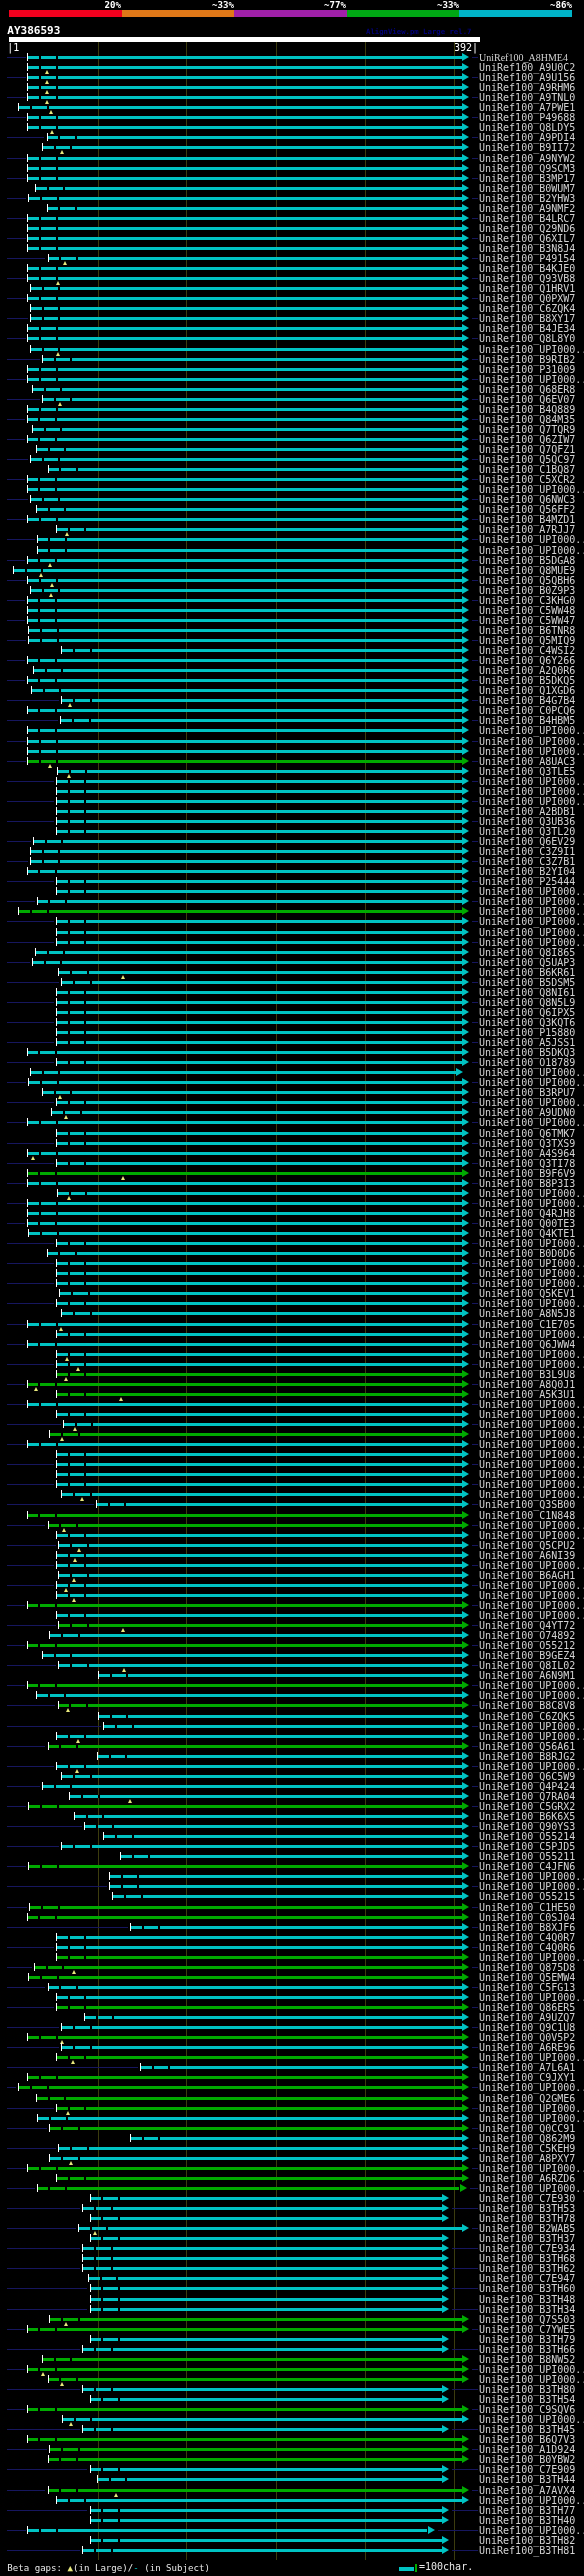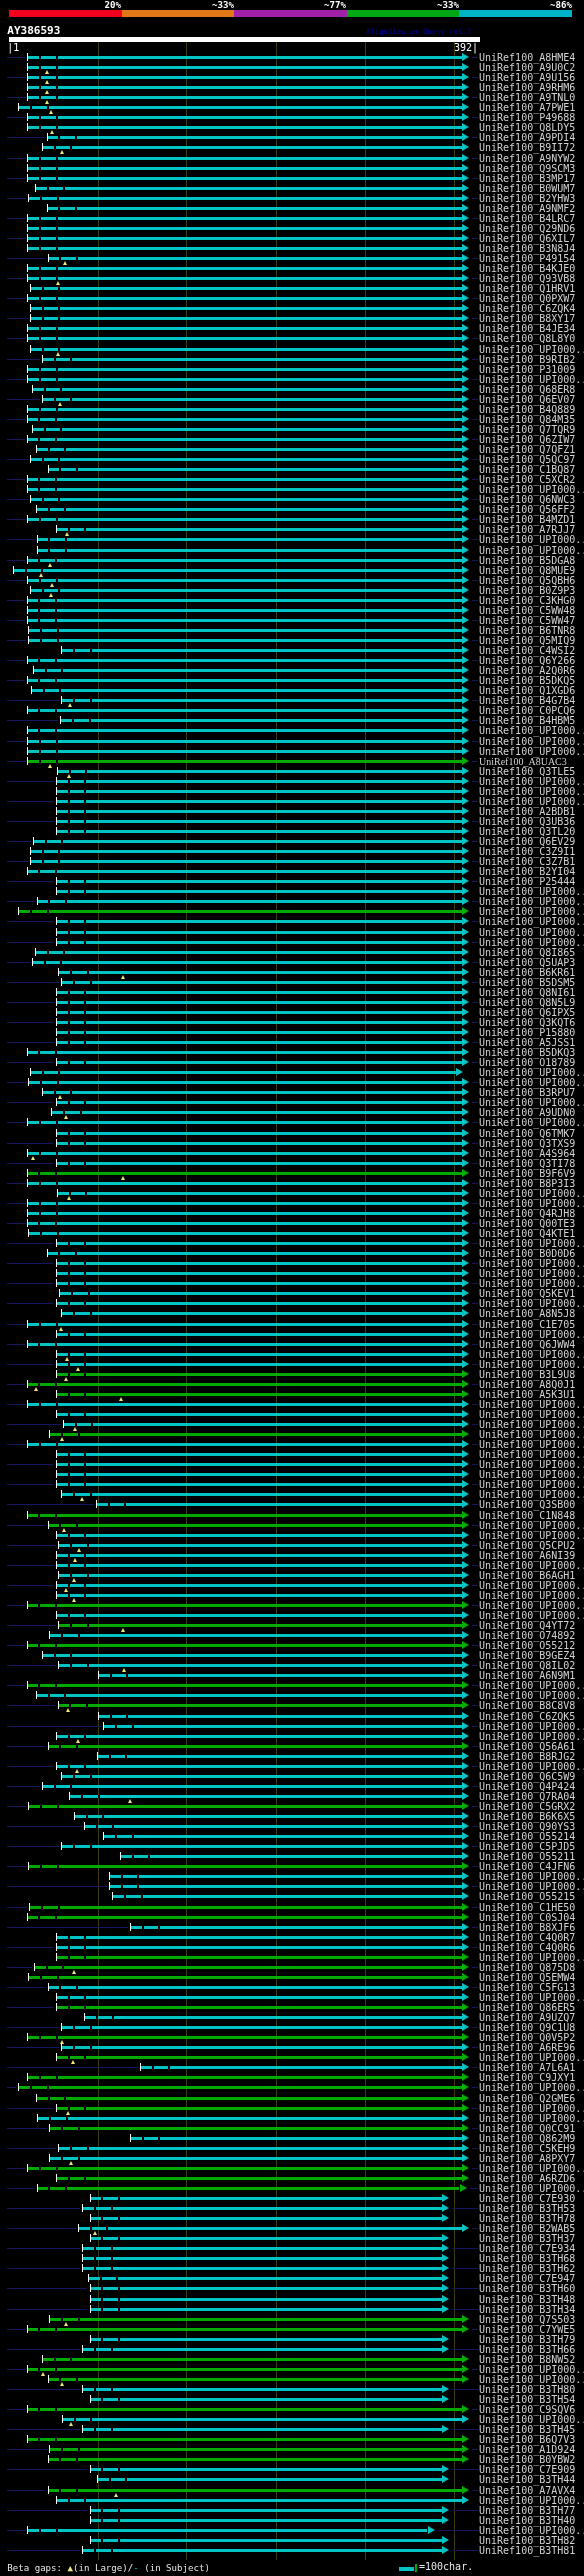--- a/index.html
+++ b/index.html
@@ -38,41 +38,41 @@
       <div class="scale-seg" style="left: 122px; width: 113px; background: rgb(224, 120, 24);"></div>
       <div class="scale-label" style="left: 196px; width: 38px;">~33%</div>
       <div class="scale-seg" style="left: 234px; width: 113px; background: rgb(160, 32, 168);"></div>
       <div class="scale-label" style="left: 308px; width: 38px;">~77%</div>
       <div class="scale-seg" style="left: 347px; width: 113px; background: rgb(0, 168, 20);"></div>
       <div class="scale-label" style="left: 421px; width: 38px;">~33%</div>
       <div class="scale-seg" style="left: 459px; width: 113px; background: rgb(0, 180, 200);"></div>
       <div class="scale-label" style="left: 534px; width: 38px;">~86%</div>
     </div>
   <div id="title">AY386593</div>
-  <div id="appcaption">AlignView.pm Query rel.7</div>
+  <div id="appcaption">AlignView.pm Large rel.7</div>
   <div id="rulerbar"></div>
   <div id="coord-left">|1</div>
   <div id="coord-right">392|</div>
   <div id="gridlines">
       <div class="gridline" style="left: 98px; background: rgb(60, 60, 14);"></div>
       <div class="gridline" style="left: 186px; background: rgb(60, 60, 14);"></div>
       <div class="gridline" style="left: 276px; background: rgb(60, 60, 14);"></div>
       <div class="gridline" style="left: 365px; background: rgb(60, 60, 14);"></div>
       <div class="gridline" style="left: 454px; background: rgb(60, 60, 14);"></div>
     </div>
   <div id="rows">
       <div class="row" style="top: 53px;">
         <div class="leader" style="left: 7.3px; width: 18.3px; top: 3.7px; background: rgb(22, 22, 94);"></div>
         <div class="leader" style="left: 472px; width: 5.5px; top: 3.7px; background: rgb(22, 22, 94);"></div>
         <div class="bar" style="left: 28px; width: 434px; background: rgb(0, 195, 195);"></div>
         <div class="notch" style="left: 39px;"></div>
         <div class="notch" style="left: 56px;"></div>
         <div class="start-tick" style="left: 27.4px; background: rgb(255, 255, 255);"></div>
         <div class="arrowhead" style="left: 462px; border-left: 7.3px solid rgb(0, 195, 195);"></div>
-        <div class="hit-label" style="color: rgb(210, 210, 210);">UniRef100_A8HME4</div>
+        <div class="hit-label" style="color: rgb(210, 210, 210); font-family: Liberation Serif, serif;">UniRef100_A8HME4</div>
       </div>
       <div class="row" style="top: 63px;">
         <div class="bar" style="left: 28px; width: 434px; background: rgb(0, 195, 195);"></div>
         <div class="notch" style="left: 39px;"></div>
         <div class="notch" style="left: 56px;"></div>
         <div class="start-tick" style="left: 27.4px; background: rgb(255, 255, 255);"></div>
         <div class="arrowhead" style="left: 462px; border-left: 7.3px solid rgb(0, 195, 195);"></div>
         <div class="gap-marker" style="left: 45px; border-bottom-color: rgb(232, 232, 124);"></div>
         <div class="hit-label" style="color: rgb(210, 210, 210);">UniRef100_A9U0C2</div>
       </div>
@@ -706,21 +706,21 @@
       </div>
       <div class="row" style="top: 757px;">
         <div class="leader" style="left: 7.3px; width: 18.3px; top: 3.7px; background: rgb(22, 22, 94);"></div>
         <div class="leader" style="left: 472px; width: 5.5px; top: 3.7px; background: rgb(22, 22, 94);"></div>
         <div class="bar" style="left: 28px; width: 434px; background: rgb(0, 170, 0);"></div>
         <div class="notch" style="left: 39px;"></div>
         <div class="notch" style="left: 56px;"></div>
         <div class="start-tick" style="left: 27.4px; background: rgb(255, 255, 255);"></div>
         <div class="arrowhead" style="left: 462px; border-left: 7.3px solid rgb(0, 170, 0);"></div>
         <div class="gap-marker" style="left: 48px; border-bottom-color: rgb(232, 232, 124);"></div>
-        <div class="hit-label" style="color: rgb(210, 210, 210); font-family: Liberation Serif, serif;">UniRef100_A8UAC3</div>
+        <div class="hit-label" style="color: rgb(210, 210, 210);">UniRef100_A8UAC3</div>
       </div>
       <div class="row" style="top: 767px;">
         <div class="bar" style="left: 58px; width: 405px; background: rgb(0, 195, 195);"></div>
         <div class="notch" style="left: 69px;"></div>
         <div class="notch" style="left: 85px;"></div>
         <div class="start-tick" style="left: 57px; background: rgb(255, 255, 255);"></div>
         <div class="arrowhead" style="left: 462px; border-left: 7.3px solid rgb(0, 195, 195);"></div>
         <div class="gap-marker" style="left: 67px; border-bottom-color: rgb(232, 232, 124);"></div>
         <div class="hit-label" style="color: rgb(210, 210, 210);">UniRef100_Q3TLE5</div>
       </div>

